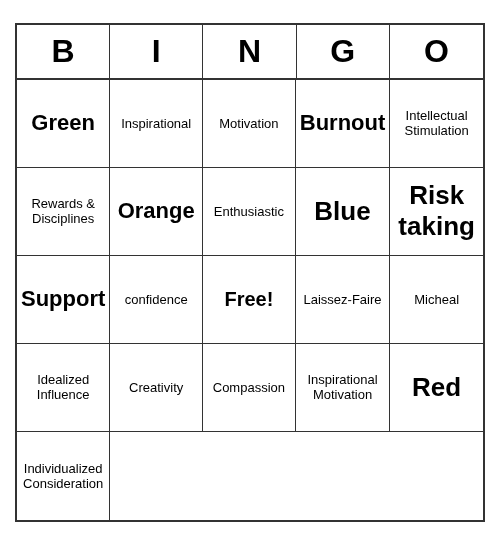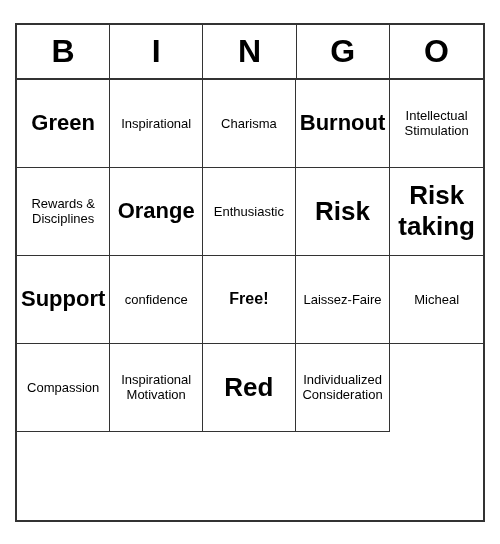--- a/index.html
+++ b/index.html
@@ -56,49 +56,51 @@
     }
     .bingo-cell.large-text {
       font-size: 22px;
       font-weight: bold;
     }
     .bingo-cell.xl-text {
       font-size: 26px;
       font-weight: bold;
     }
     .bingo-cell.free {
-      font-size: 16px;
+      font-size: 20px;
       font-weight: bold;
     }
   </style>
 </head>
 <body>
 
 <div class="bingo-card">
   <div class="bingo-header">
   <div class="bingo-header-cell">B</div>
       <div class="bingo-header-cell">I</div>
       <div class="bingo-header-cell">N</div>
       <div class="bingo-header-cell">G</div>
       <div class="bingo-header-cell">O</div>
     </div>
   <div class="bingo-grid">
   <div class="bingo-cell large-text">Green</div>
       <div class="bingo-cell">Inspirational</div>
-      <div class="bingo-cell">Charisma</div>
+      <div class="bingo-cell">Motivation</div>
       <div class="bingo-cell large-text">Burnout</div>
       <div class="bingo-cell">Intellectual Stimulation</div>
       <div class="bingo-cell">Rewards &amp; Disciplines</div>
       <div class="bingo-cell large-text">Orange</div>
       <div class="bingo-cell">Enthusiastic</div>
-      <div class="bingo-cell xl-text">Risk</div>
+      <div class="bingo-cell xl-text">Blue</div>
       <div class="bingo-cell xl-text">Risk taking</div>
       <div class="bingo-cell large-text">Support</div>
       <div class="bingo-cell">confidence</div>
       <div class="bingo-cell free">Free!</div>
       <div class="bingo-cell">Laissez-Faire</div>
       <div class="bingo-cell">Micheal</div>
+      <div class="bingo-cell">Idealized Influence</div>
+      <div class="bingo-cell">Creativity</div>
       <div class="bingo-cell">Compassion</div>
       <div class="bingo-cell">Inspirational Motivation</div>
       <div class="bingo-cell xl-text">Red</div>
       <div class="bingo-cell">Individualized Consideration</div>
     </div>
 </div>
 
 </body></html>

